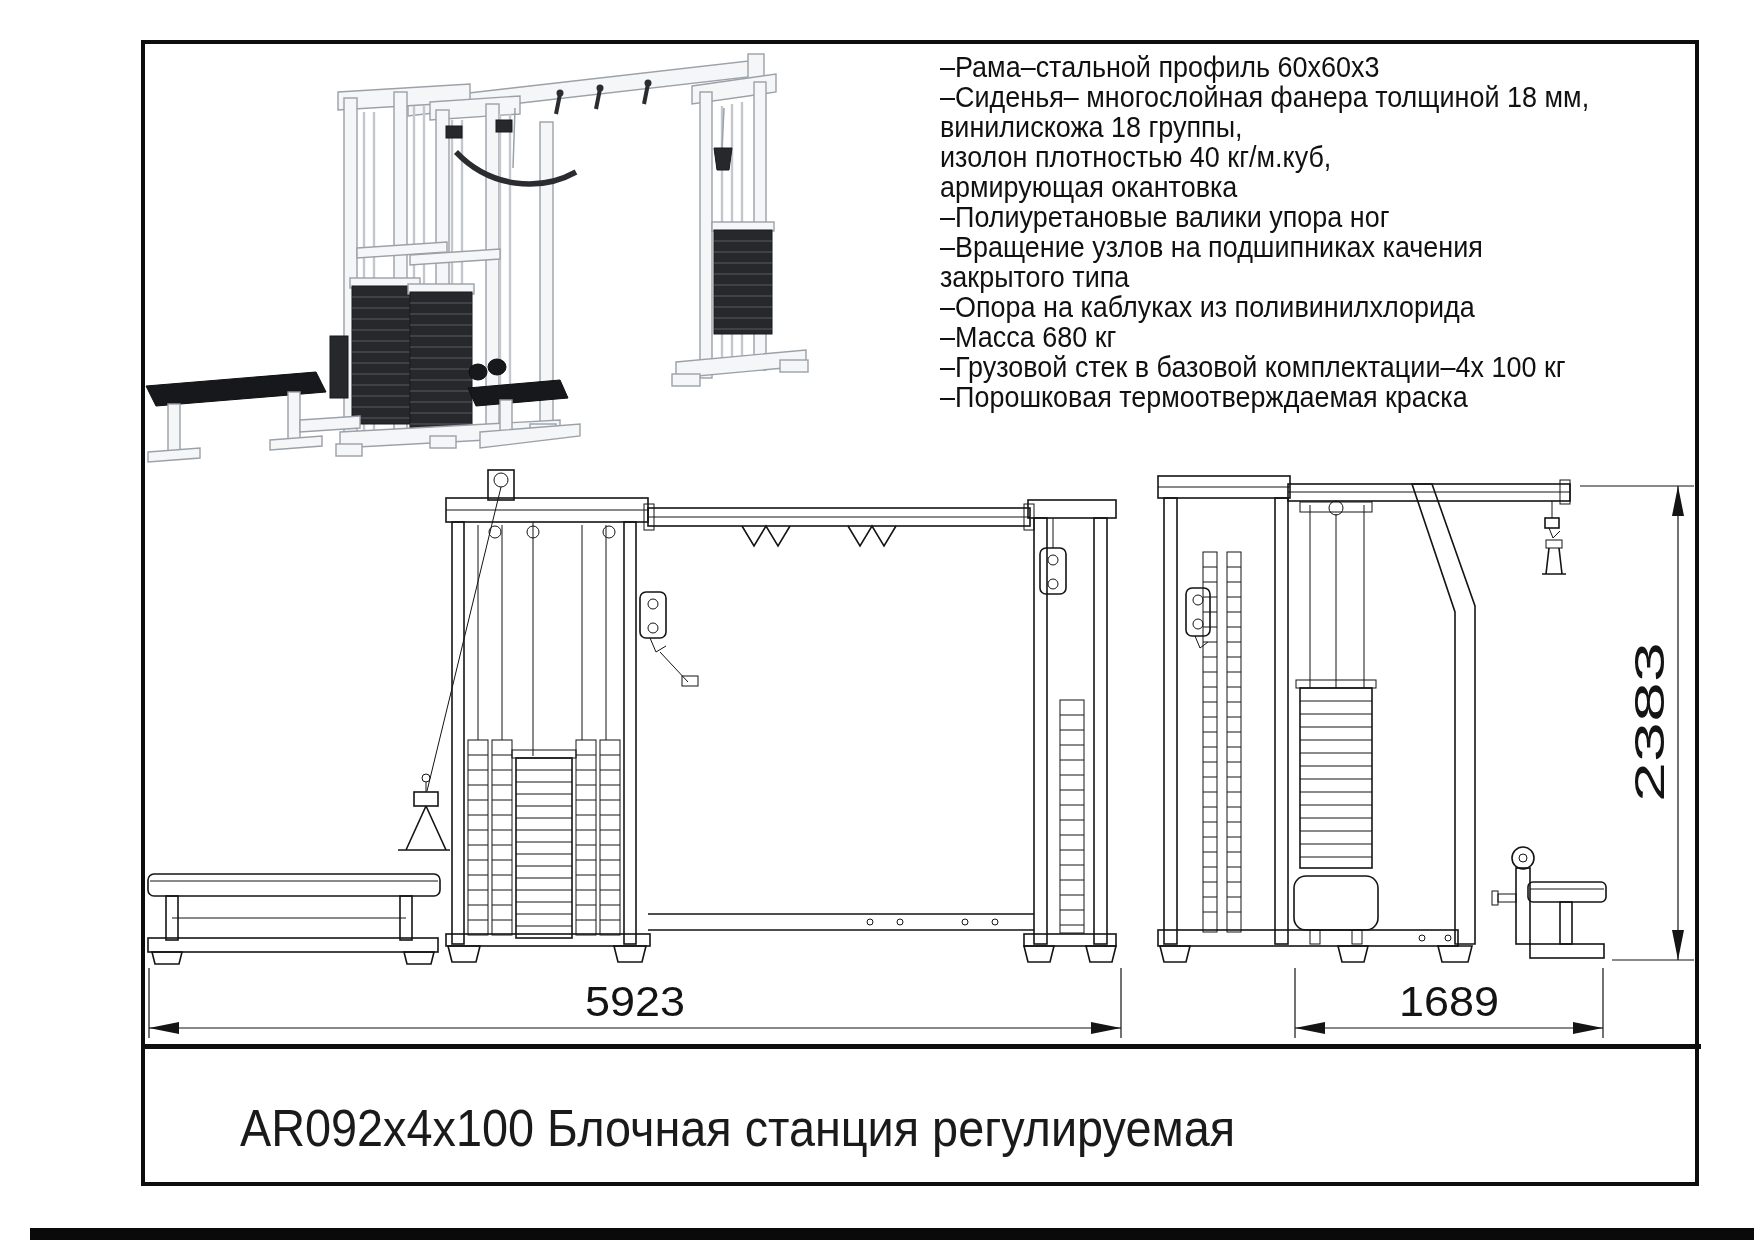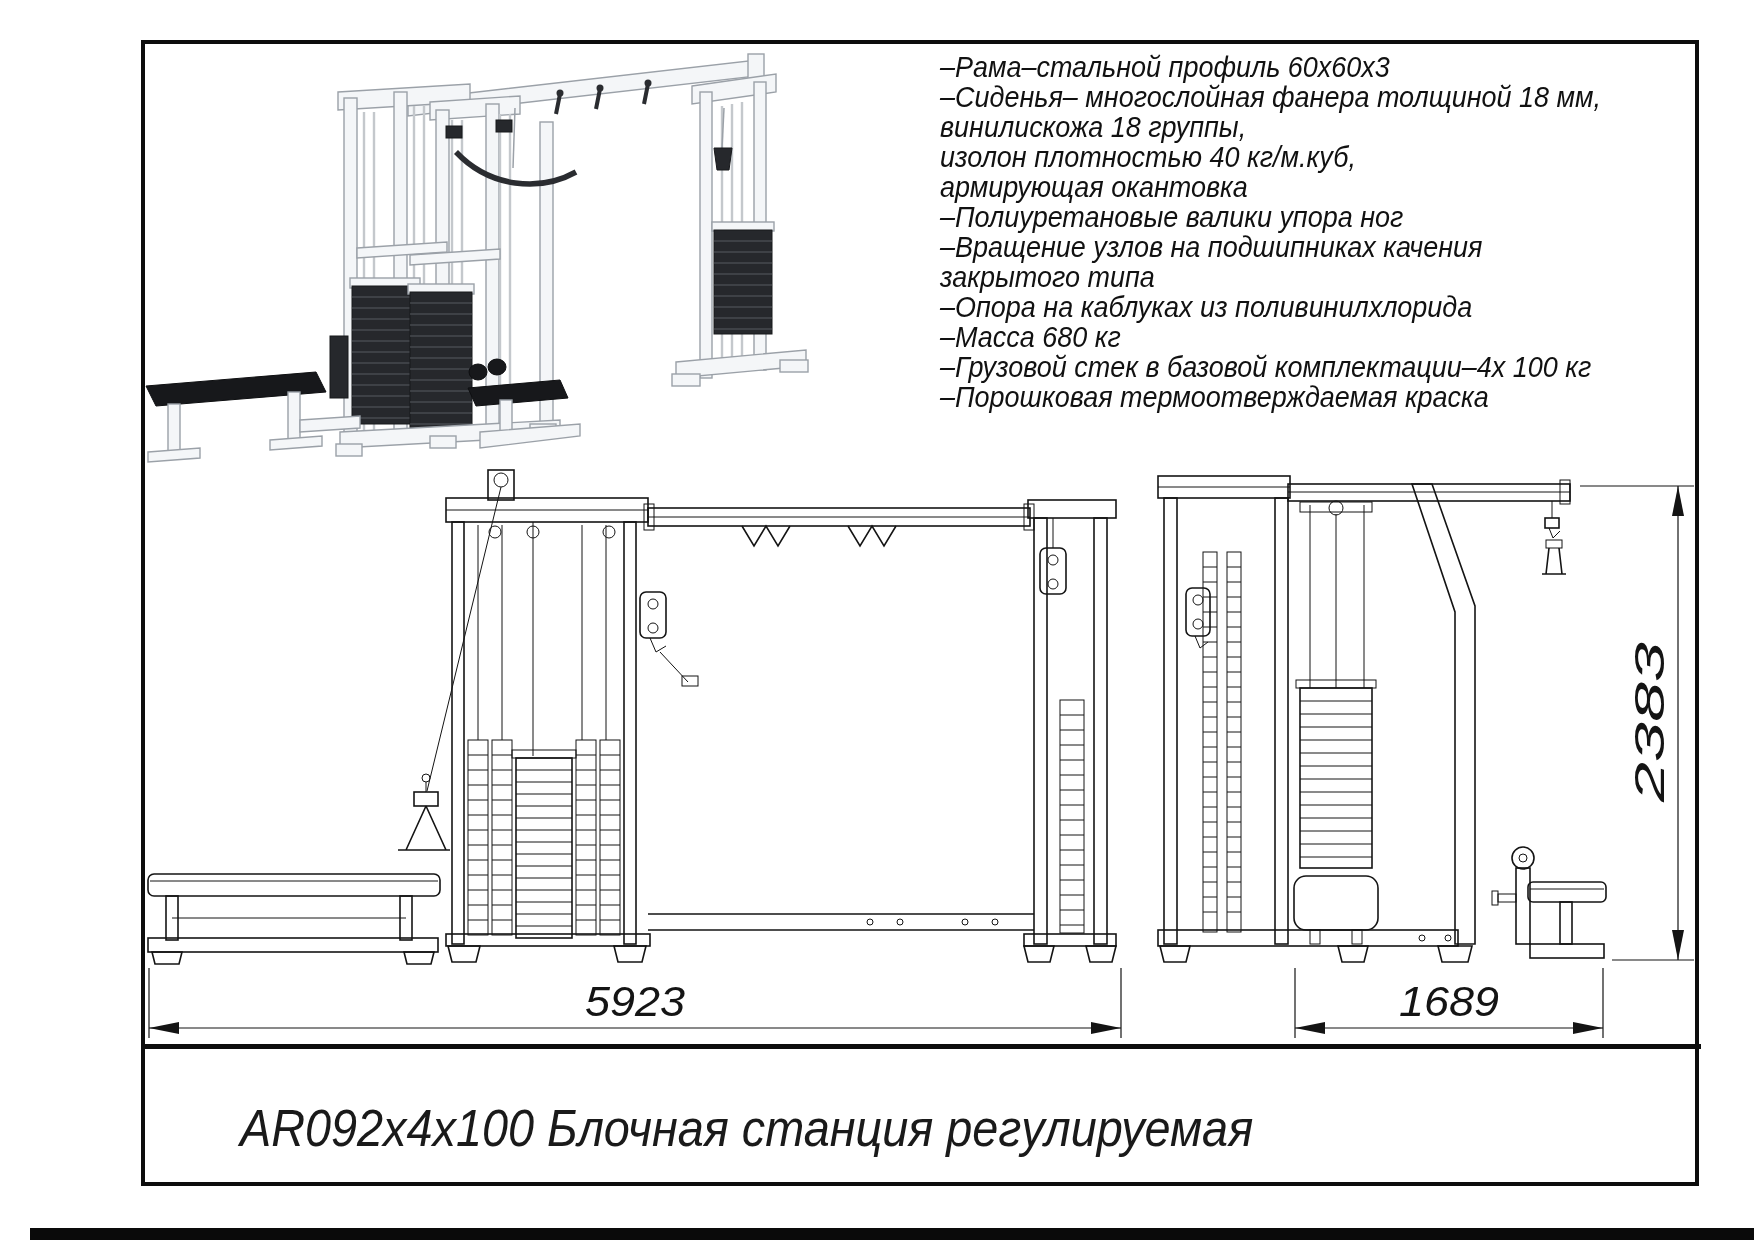--- a/index.html
+++ b/index.html
@@ -1,17 +1,17 @@
 <!DOCTYPE html>
 <html><head>
 <meta charset="utf-8">
 <style>
   html,body{margin:0;padding:0;background:#ffffff;}
   .stage{position:relative;width:1754px;height:1240px;background:#ffffff;overflow:hidden;
-         font-family:"Liberation Sans",sans-serif;color:#151515;font-style:italic;}
+         font-family:"Liberation Sans",sans-serif;color:#151515;}
   .sheet-border{position:absolute;left:141px;top:40px;width:1558px;height:1146px;
                 border:4px solid #0d0d0d;box-sizing:border-box;}
   .divider{position:absolute;left:143px;top:1044px;width:1558px;height:5px;background:#0d0d0d;}
   .bottom-bar{position:absolute;left:30px;top:1228px;width:1724px;height:12px;background:#0a0a0a;}
   .spec-list{position:absolute;left:940px;top:52px;}
   .spec-line{font-size:29px;line-height:30px;white-space:nowrap;color:#111;
              transform:scaleX(0.93);transform-origin:left top;letter-spacing:0px;}
   .sheet-title{position:absolute;left:240px;top:1100px;font-size:52px;line-height:1.1;color:#1a1a1a;
                white-space:nowrap;transform:scaleX(0.9);transform-origin:left top;}
   svg{position:absolute;left:0;top:0;}

